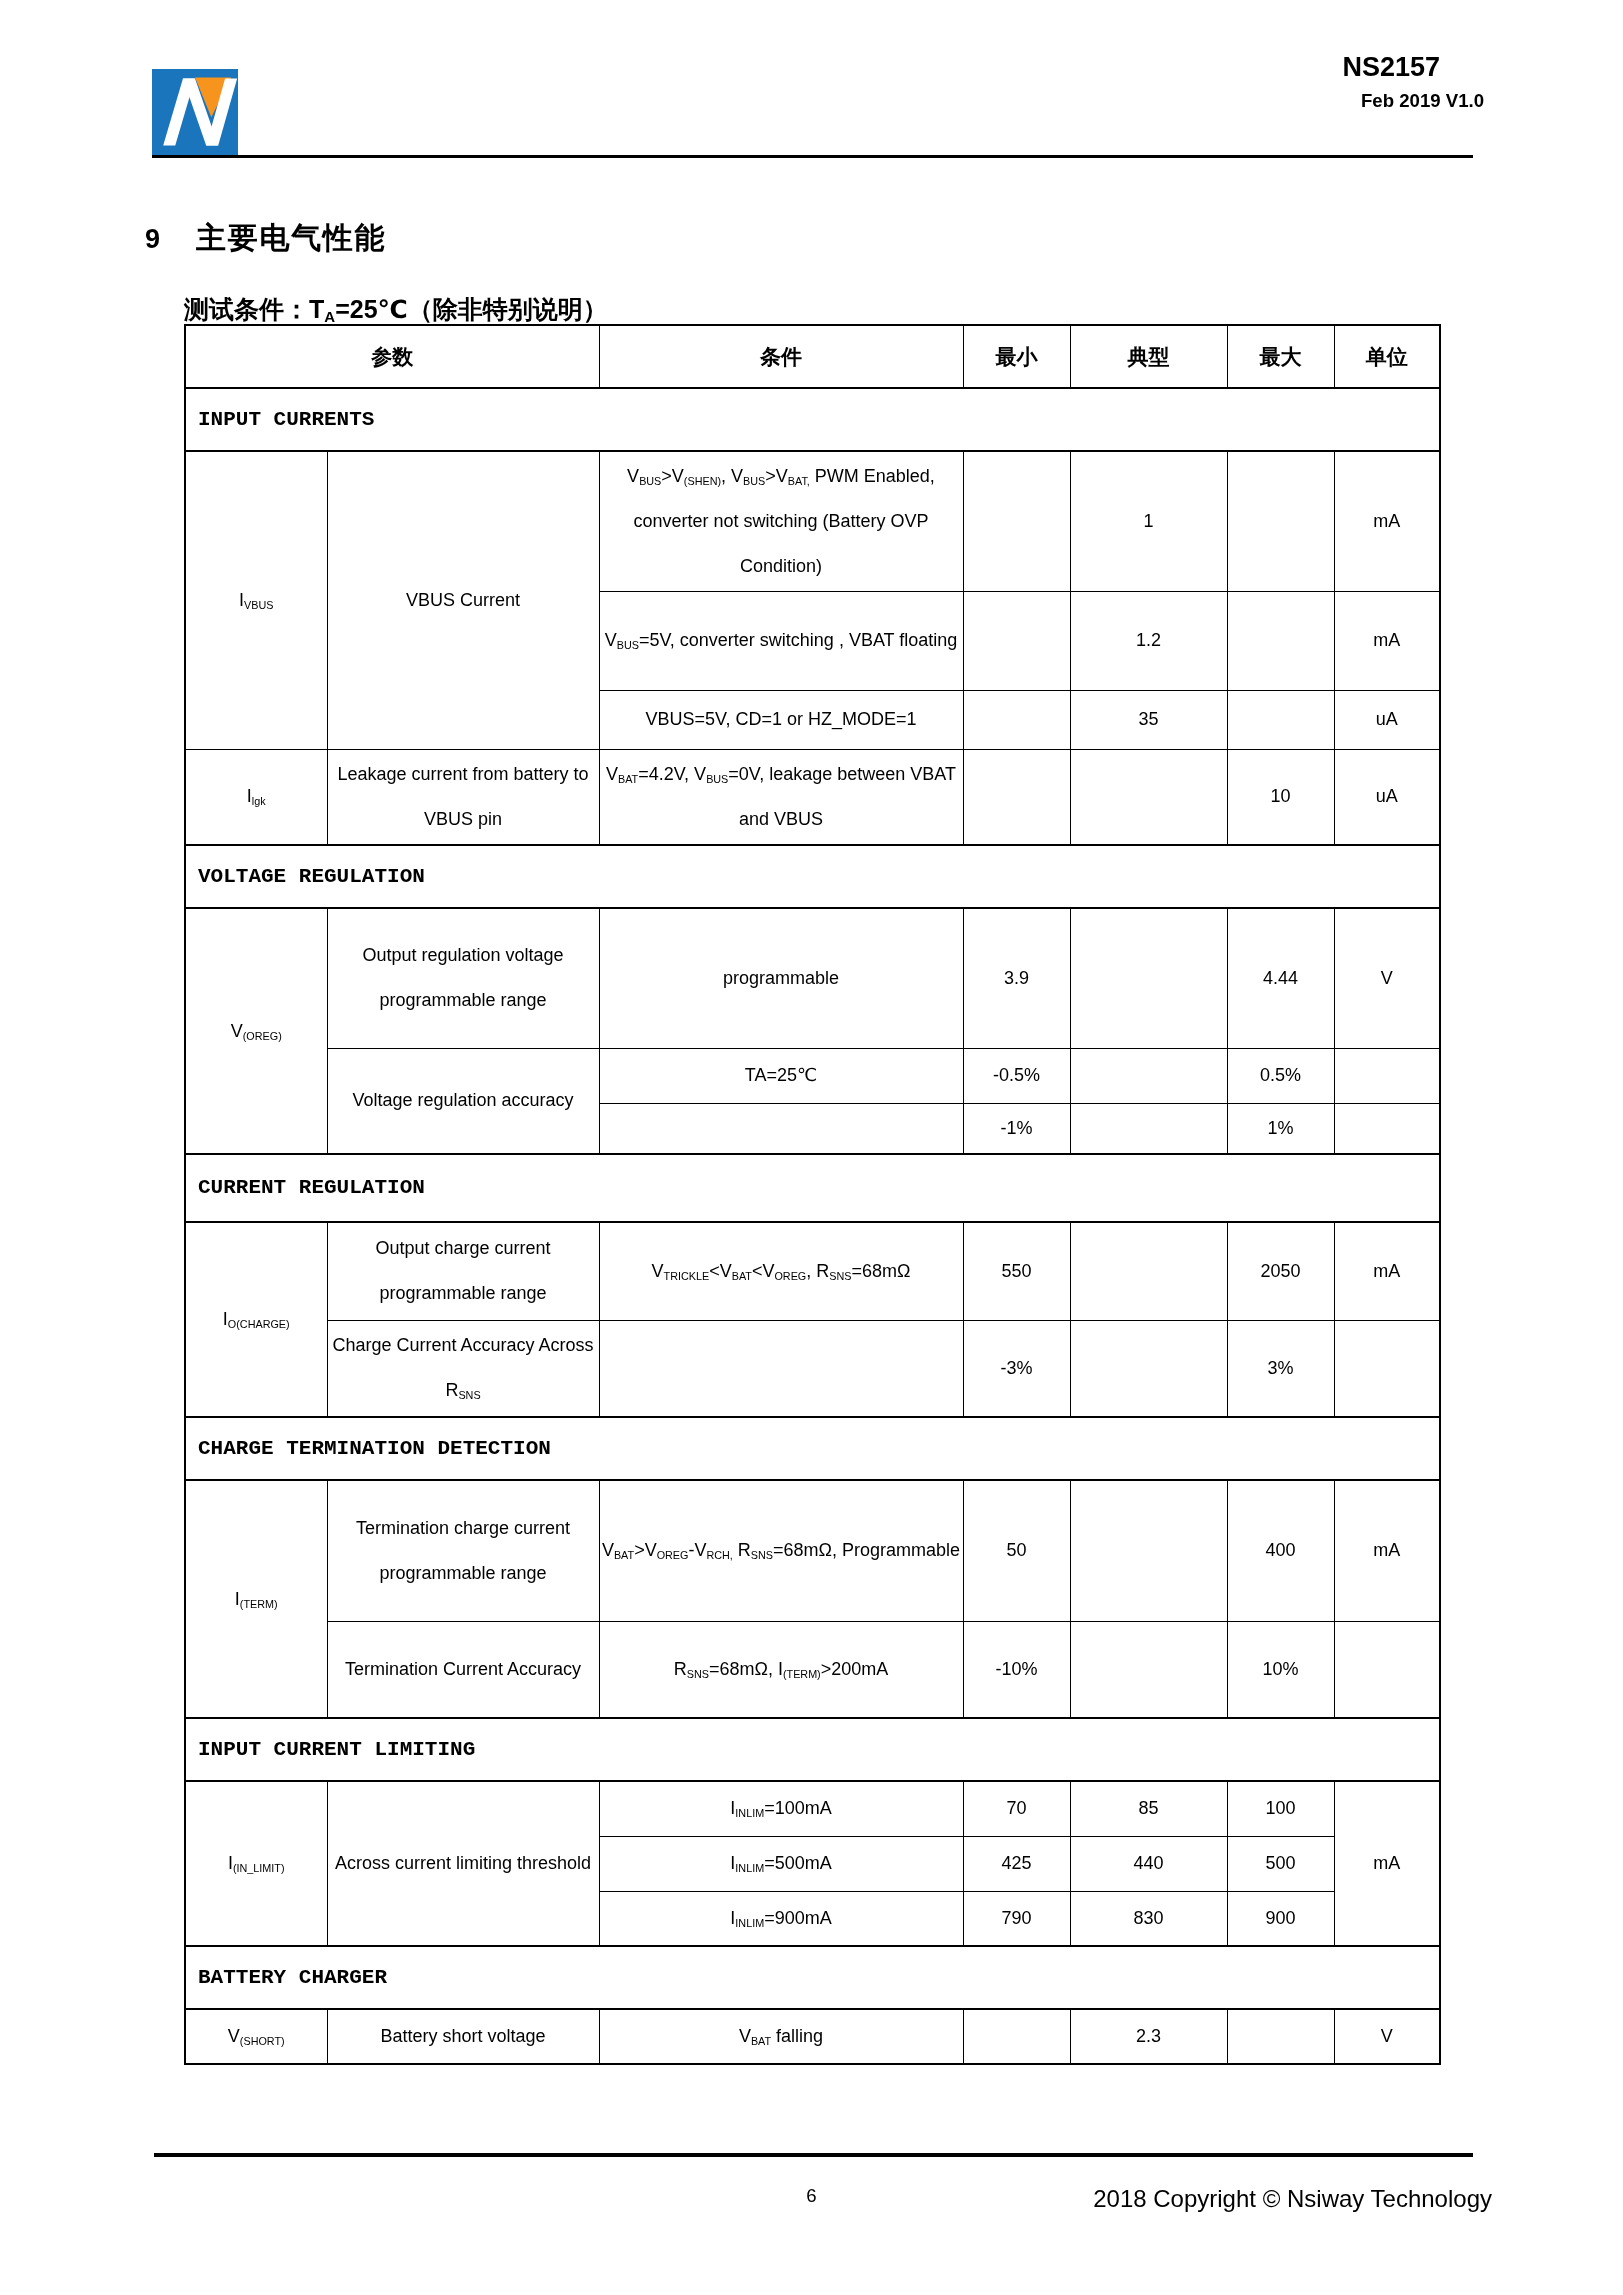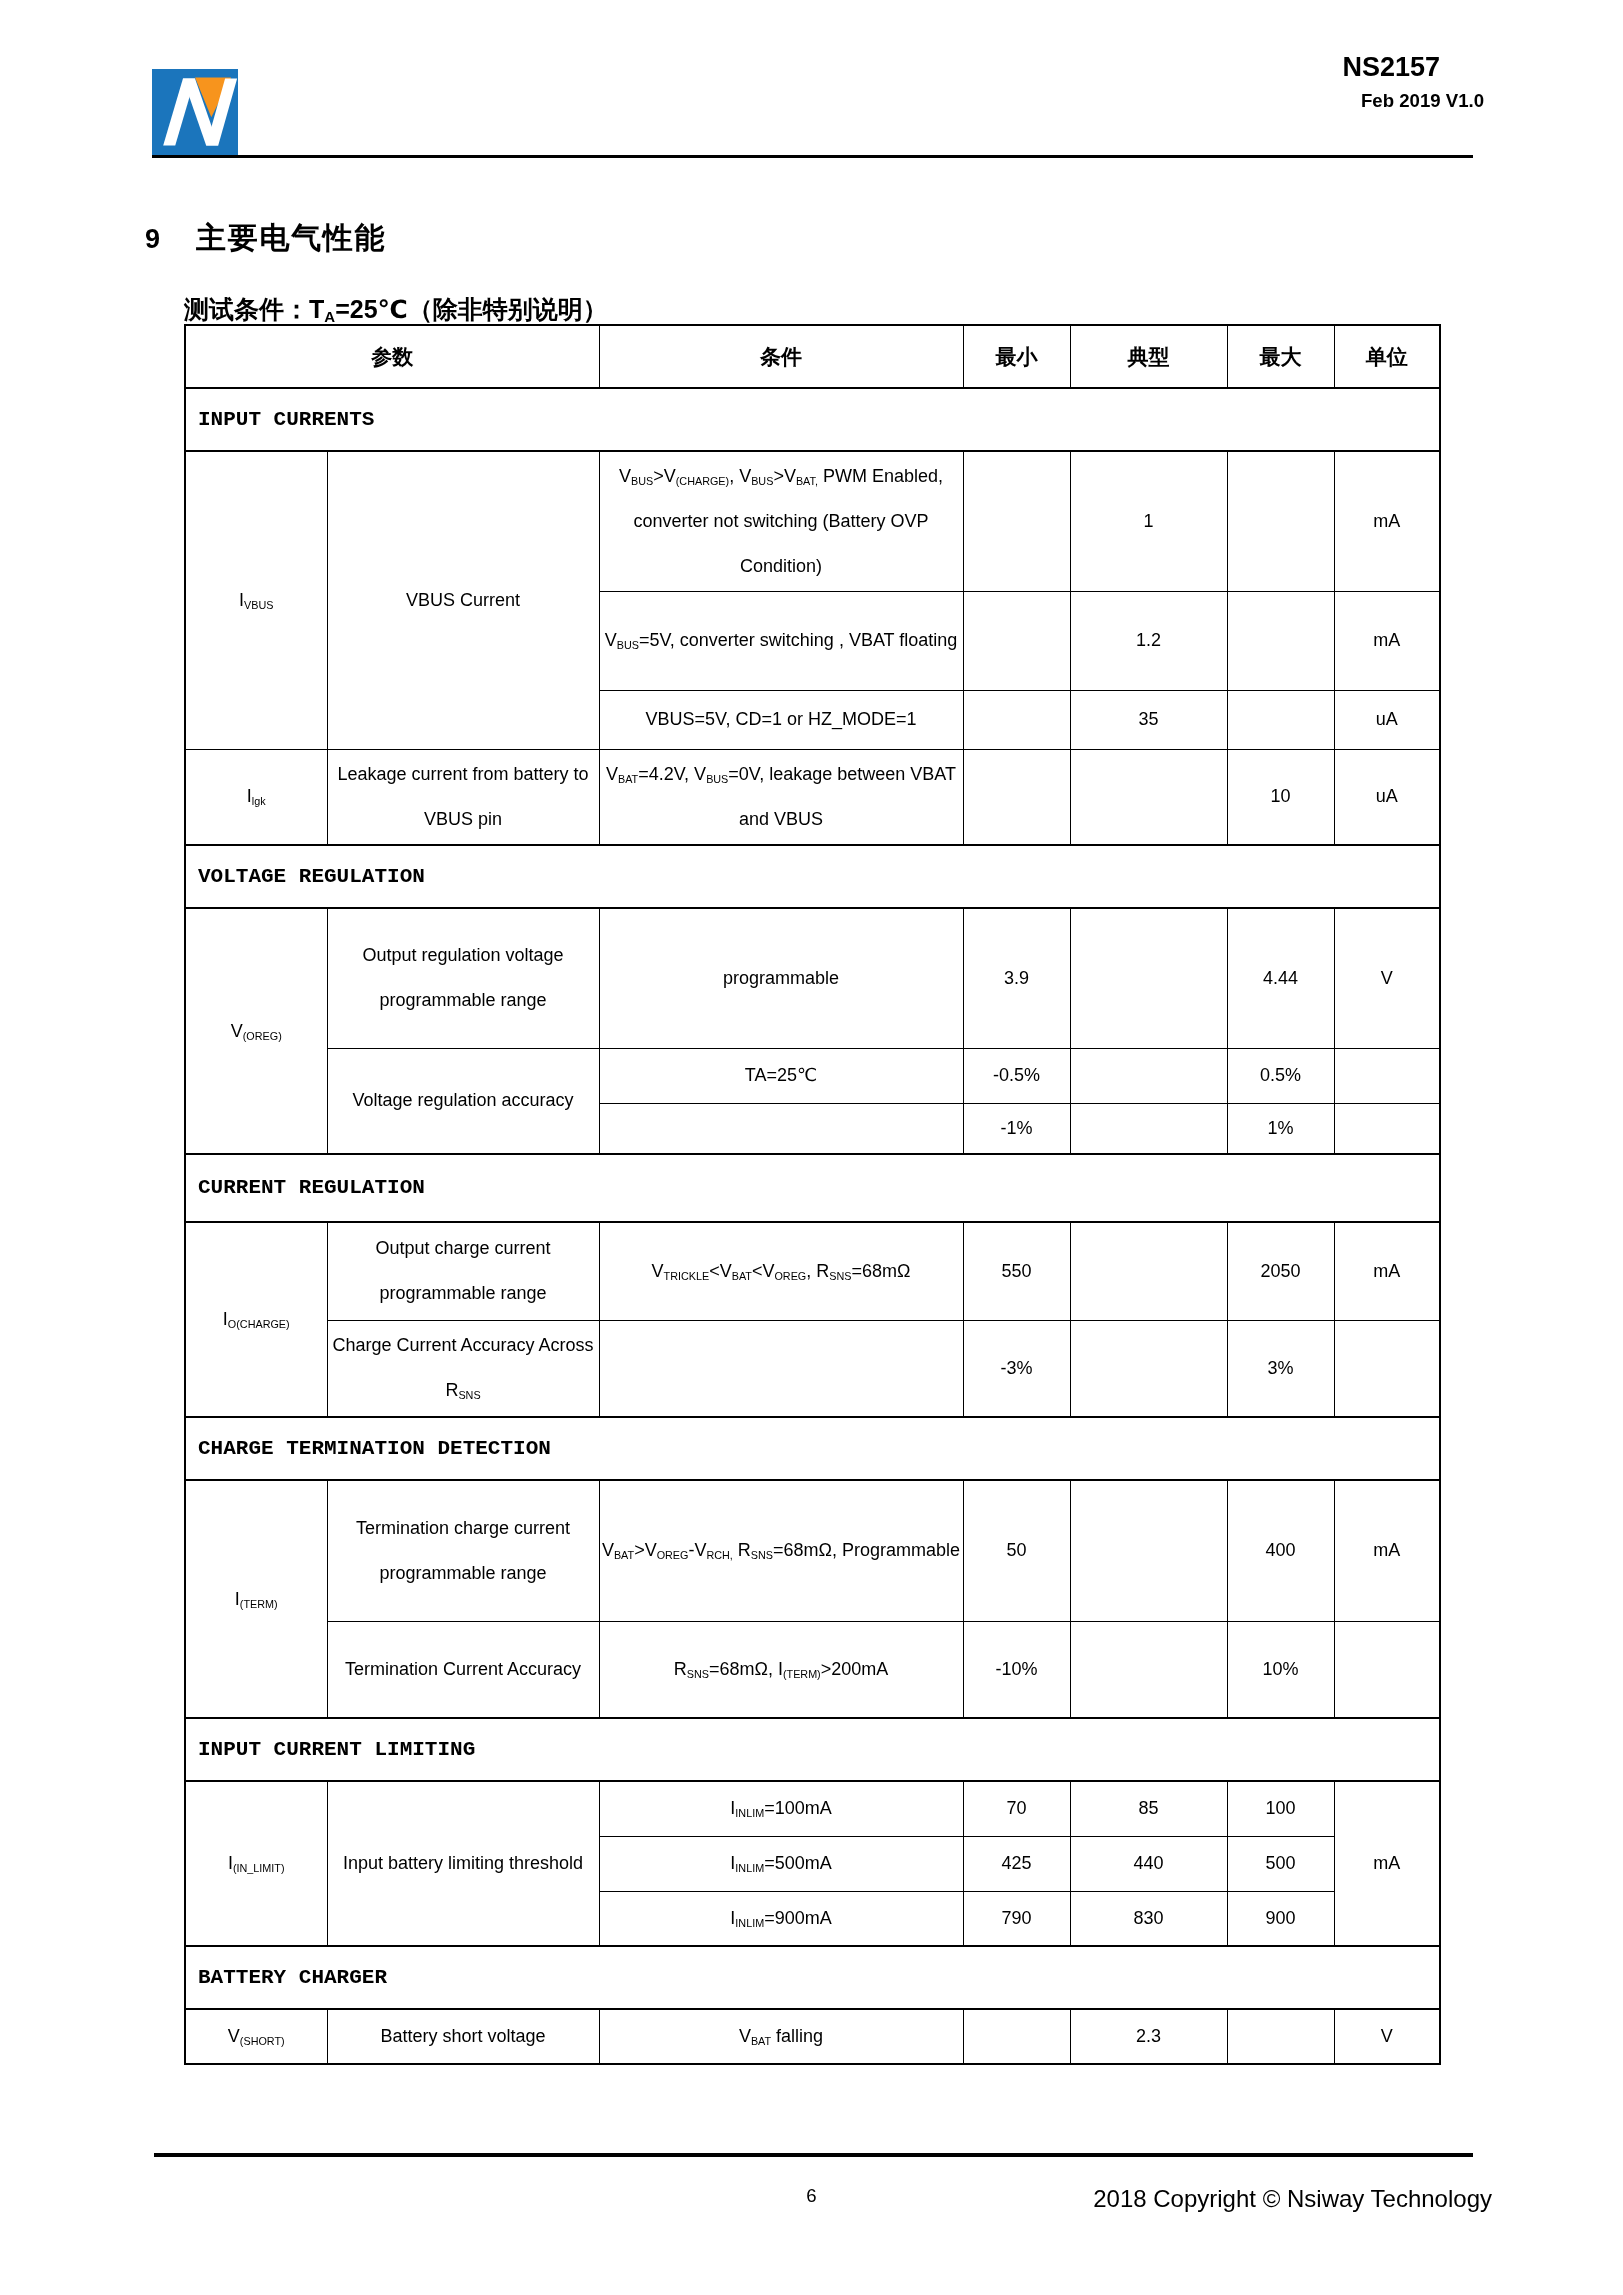--- a/index.html
+++ b/index.html
@@ -96,21 +96,21 @@
       <th>最大</th>
       <th>单位</th>
     </tr>
 
     <tr class="section-row" style="height:63px">
       <td colspan="7">INPUT CURRENTS</td>
     </tr>
     <tr style="height:140px">
       <td rowspan="3">I<sub>VBUS</sub></td>
       <td rowspan="3" class="cl">VBUS Current</td>
-      <td class="cj">V<sub>BUS</sub>&gt;V<sub>(CHARGE)</sub>, V<sub>BUS</sub>&gt;V<sub>BAT,</sub> PWM Enabled, converter not switching (Battery OVP Condition)</td>
+      <td class="cj">V<sub>BUS</sub>&gt;V<sub>(SHEN)</sub>, V<sub>BUS</sub>&gt;V<sub>BAT,</sub> PWM Enabled, converter not switching (Battery OVP Condition)</td>
       <td></td>
       <td>1</td>
       <td></td>
       <td>mA</td>
     </tr>
     <tr style="height:99px">
       <td class="cj">V<sub>BUS</sub>=5V, converter switching , VBAT floating</td>
       <td></td>
       <td>1.2</td>
       <td></td>
@@ -201,21 +201,21 @@
       <td></td>
       <td>10%</td>
       <td></td>
     </tr>
 
     <tr class="section-row" style="height:63px">
       <td colspan="7">INPUT CURRENT LIMITING</td>
     </tr>
     <tr style="height:55px">
       <td rowspan="3">I<sub>(IN_LIMIT)</sub></td>
-      <td rowspan="3" class="cj">Input battery limiting threshold</td>
+      <td rowspan="3" class="cj">Across current limiting threshold</td>
       <td>I<sub>INLIM</sub>=100mA</td>
       <td>70</td>
       <td>85</td>
       <td>100</td>
       <td rowspan="3">mA</td>
     </tr>
     <tr style="height:55px">
       <td>I<sub>INLIM</sub>=500mA</td>
       <td>425</td>
       <td>440</td>

